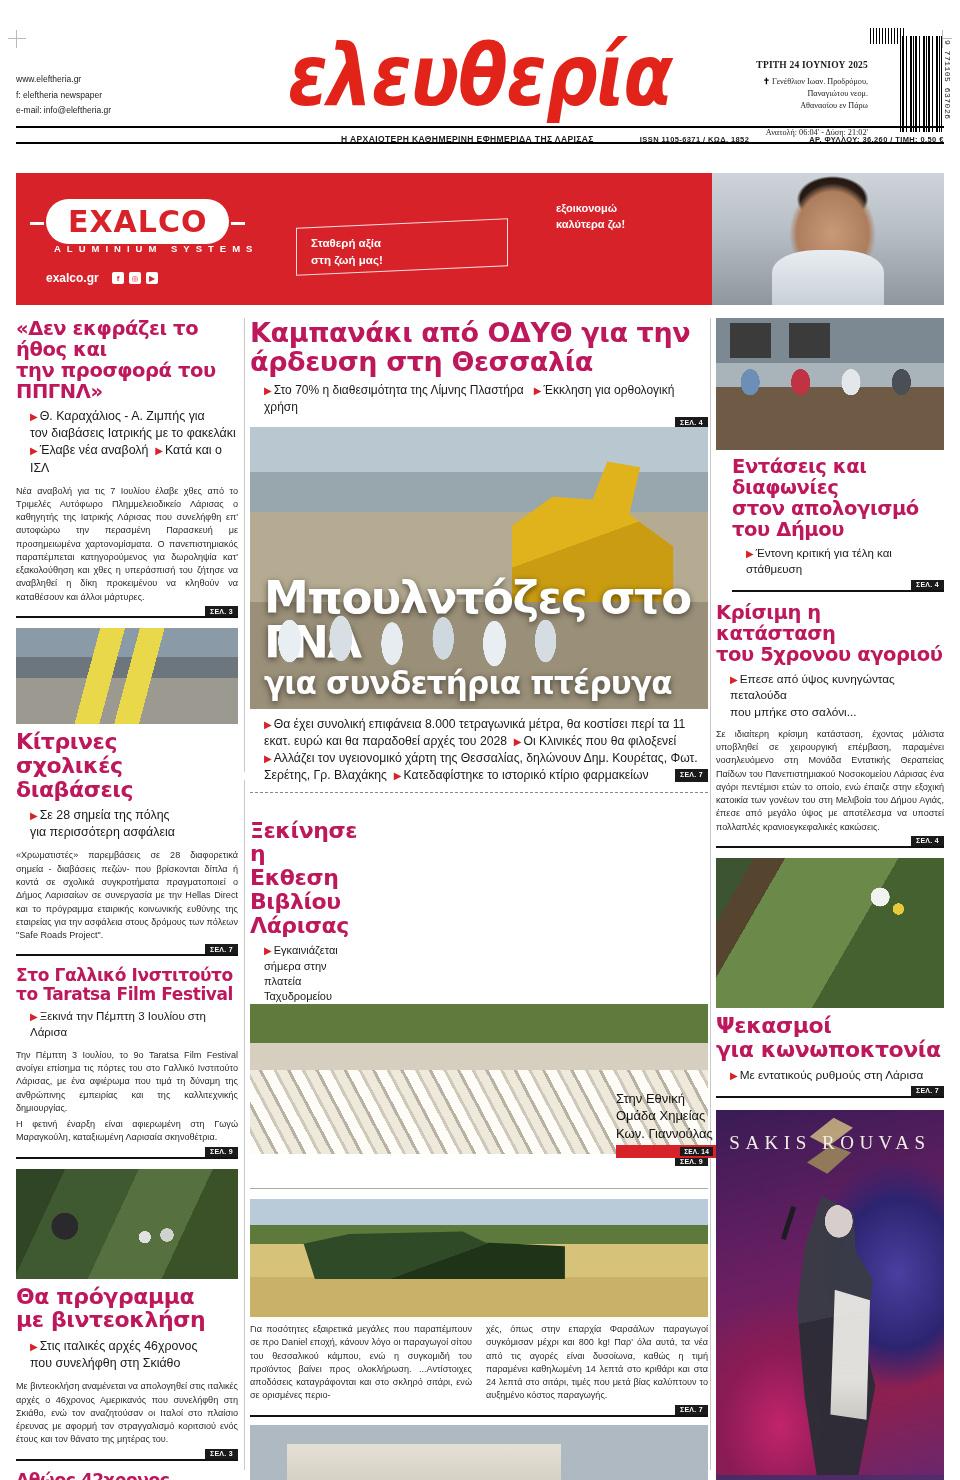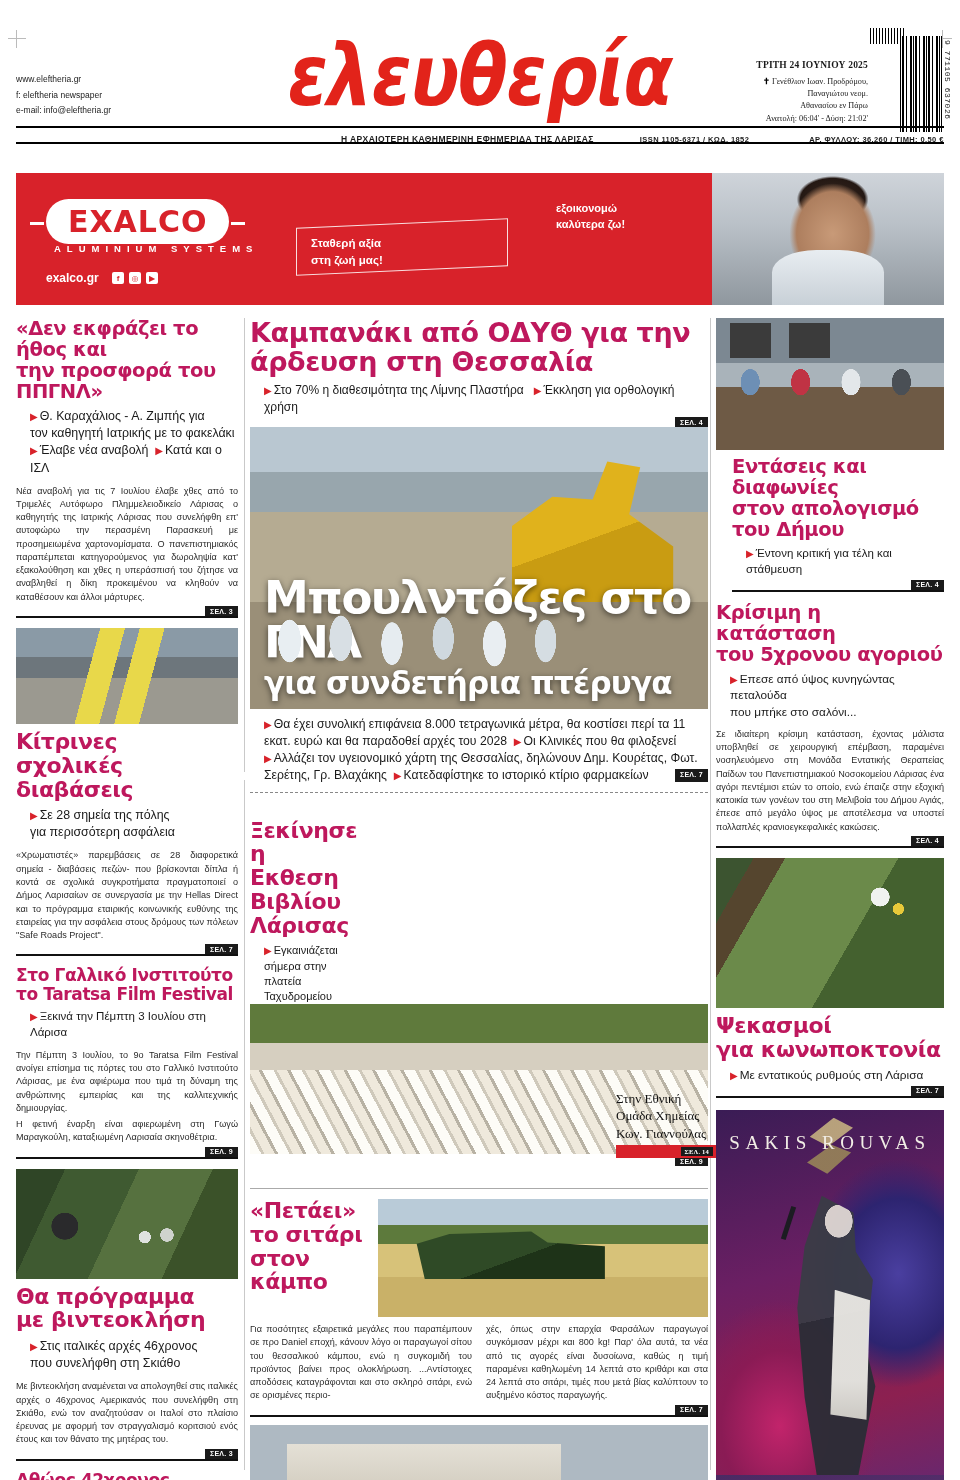--- a/index.html
+++ b/index.html
@@ -32,21 +32,21 @@
     transform-origin: center top;
   }
   .mh-right {
     position: absolute; right: 92px; top: 58px;
     width: 150px; text-align: right;
     font-size: 9px; line-height: 1.55; color: #1a1a1a; font-family: Liberation Serif, serif;
   }
   .mh-date { font-weight: 700; font-size: 9.5px; letter-spacing: .2px; }
   .mh-saints { margin-top: 3px; font-size: 8.2px; line-height:1.5; }
   .mh-cross { color:#000; font-weight:700; }
-  .mh-sun { font-size: 8.2px; }
+  .mh-sun { margin-top: 14px; font-size: 8.2px; }
   .barcode {
     position: absolute; right: 18px; top: 36px;
     width: 42px; height: 96px;
     background: repeating-linear-gradient(90deg,
       #000 0 1px, #fff 1px 2px, #000 2px 4px, #fff 4px 6px,
       #000 6px 7px, #fff 7px 10px, #000 10px 12px, #fff 12px 13px);
   }
   .barcode-num {
     position: absolute; right: 8px; top: 40px;
     font-size: 8px; writing-mode: vertical-rl; letter-spacing: .5px;
@@ -440,21 +440,21 @@
 
     <div class="col-l">
 
       <article>
         <h2 class="hl hl-lg">
           <span>«Δεν εκφράζει το ήθος και</span><br>
           <span>την προσφορά του ΠΠΓΝΛ»</span>
         </h2>
         <div class="bullets">
           <span class="tri">▶</span><span>Θ. Καραχάλιος - Α. Ζιμπής για</span><br>
-          <span>τον καθηγητή Ιατρικής με το φακελάκι</span><br>
+          <span>τον διαβάσεις Ιατρικής με το φακελάκι</span><br>
           <span class="tri">▶</span><span>Έλαβε νέα αναβολή</span>
           &nbsp;<span class="tri">▶</span><span>Κατά και ο ΙΣΛ</span>
         </div>
         <p class="body-txt">Νέα αναβολή για τις 7 Ιουλίου έλαβε χθες από το Τριμελές Αυτόφωρο Πλημμελειοδικείο Λάρισας ο καθηγητής της Ιατρικής Λάρισας που συνελήφθη επ' αυτοφώρω την περασμένη Παρασκευή με προσημειωμένα χαρτονομίσματα. Ο πανεπιστημιακός παραπέμπεται κατηγορούμενος για δωροληψία κατ' εξακολούθηση και χθες η υπεράσπισή του ζήτησε να αναβληθεί η δίκη προκειμένου να κληθούν να καταθέσουν και άλλοι μάρτυρες.</p>
         <span class="sel">ΣΕΛ. 3</span>
         <div class="rule-blk"></div>
       </article>
 
       <div class="photo ph-crossing" style="margin-top:10px;"></div>
 
@@ -551,27 +551,20 @@
           </div>
         </div>
         <div style="flex:1;">
           <div class="photo ph-books"></div>
           <span class="sel">ΣΕΛ. 9</span>
         </div>
       </div>
       <div class="rule-thin" style="margin-top:22px;"></div>
 
       <div style="display:flex; gap:10px; margin-top:10px;">
-        <div style="width:118px;">
-          <h2 class="hl hl-xl">
-            <span>«Πετάει»</span><br>
-            <span>το σιτάρι</span><br>
-            <span>στον κάμπο</span>
-          </h2>
-        </div>
         <div style="flex:1;">
           <div class="photo ph-harvest"></div>
         </div>
       </div>
       <div class="two-col" style="margin-top:6px;">
         <p class="body-txt" style="margin-top:0;">Για ποσότητες εξαιρετικά μεγάλες που παραπέμπουν σε προ Daniel εποχή, κάνουν λόγο οι παραγωγοί σίτου του θεσσαλικού κάμπου, ενώ η συγκομιδή του προϊόντος βαίνει προς ολοκλήρωση. ...Αντίστοιχες αποδόσεις καταγράφονται και στο σκληρό σιτάρι, ενώ σε ορισμένες περιο-</p>
         <p class="body-txt" style="margin-top:0;">χές, όπως στην επαρχία Φαρσάλων παραγωγοί συγκόμισαν μέχρι και 800 kg! Παρ' όλα αυτά, τα νέα από τις αγορές είναι δυσοίωνα, καθώς η τιμή παραμένει καθηλωμένη 14 λεπτά στο κριθάρι και στα 24 λεπτά στο σιτάρι, τιμές που μετά βίας καλύπτουν το αυξημένο κόστος παραγωγής.</p>
       </div>
       <span class="sel">ΣΕΛ. 7</span>
       <div class="rule-blk"></div>
@@ -635,21 +628,21 @@
         <div class="rv-band"></div>
 
         <div class="rv-swoosh1"></div>
 
       </div>
 
     </div>
 
   </div>
 
-  <div style="position:absolute; left:616px; top:1090px; width:100px;font-family:Liberation Serif, serif;">
+  <div style="position:absolute; left:616px; top:1090px; width:100px;">
     <div class="teaser">
       <div class="t-txt">
         <span>Στην Εθνική</span><br>
         <span>Ομάδα Χημείας</span><br>
         <span>Κων. Γιαννούλας</span>
       </div>
       <div class="t-bar">
         <span class="sel2">ΣΕΛ. 14</span>
       </div>
     </div>

